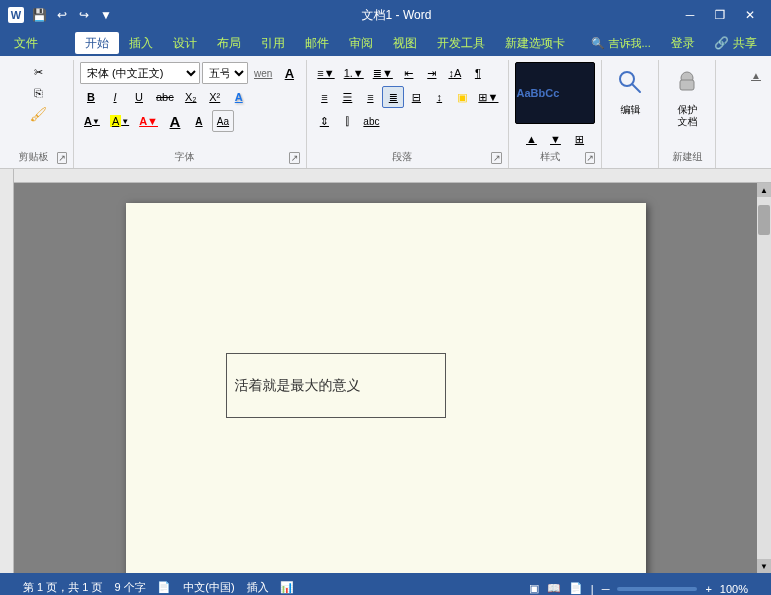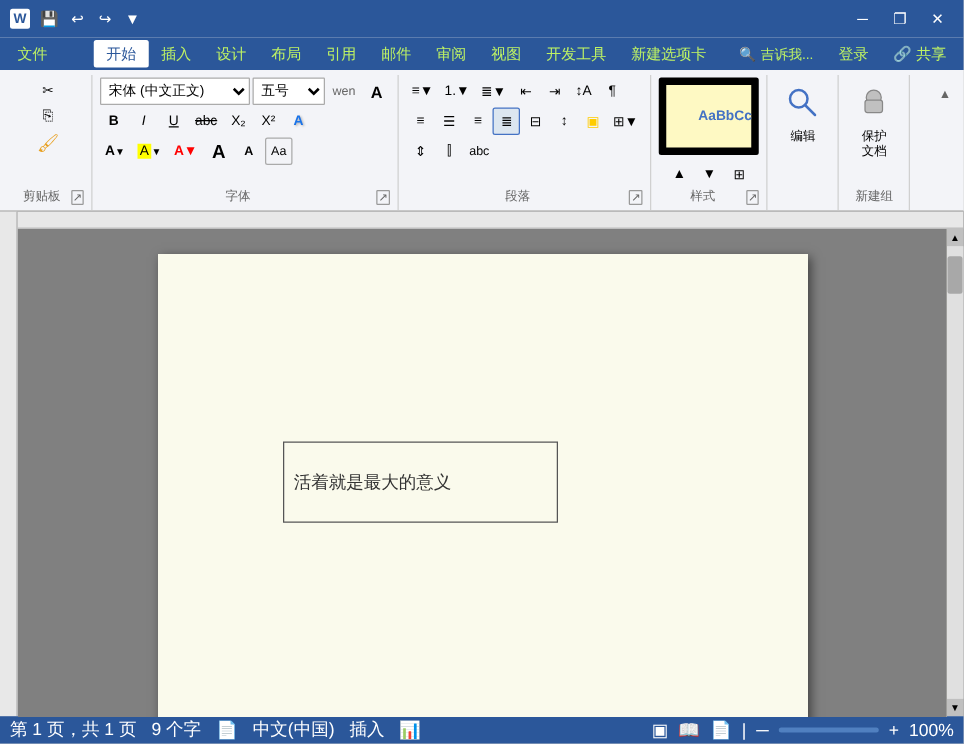--- a/index.html
+++ b/index.html
@@ -104,55 +104,55 @@
     .font-row2 { display: flex; align-items: center; gap: 2px; }
     .font-row3 { display: flex; align-items: center; gap: 2px; }
     .font-select {
       height: 22px; border: 1px solid #ababab; background: white;
       font-size: 11px; padding: 0 2px; cursor: pointer;
       border-radius: 1px; width: 120px;
     }
     .size-select {
       height: 22px; border: 1px solid #ababab; background: white;
       font-size: 11px; padding: 0 2px; cursor: pointer;
-      border-radius: 1px; width: 58px;
+      border-radius: 1px; width: 46px;
     }
     .rb-small-btn {
       height: 22px; min-width: 22px; padding: 0 3px;
       display: flex; align-items: center; justify-content: center;
-      cursor: pointer; border-radius: 2px; font-size: 11px; border: 1px solid transparent;
+      cursor: pointer; border-radius: 2px; font-size: 11px; border: 1px solid transparent; text-decoration: underline;
     }
     .rb-small-btn.active { background: #dce6f0; border-color: #4472c4; }
     .para-row { display: flex; align-items: center; gap: 1px; }
 
     
     .styles-box {
       width: 80px; height: 62px;
-      background: #fef9c3; border: 6px solid #000000;
-      display: flex; align-items: center; justify-content: flex-end;
+      background: #0f172a; border: 1px solid #000000;
+      display: flex; align-items: center; justify-content: flex-start;
       font-size: 10px; cursor: pointer; border-radius: 2px;
     }
 
     
     .large-ribbon-btn {
       display: flex; flex-direction: column; align-items: center; justify-content: flex-start;
       padding: 4px 6px; cursor: pointer; border-radius: 2px; min-width: 44px; gap: 6px;
     }
     .large-icon { width: 32px; height: 32px; display: flex; align-items: center; justify-content: center; font-size: 22px; }
     .large-label { font-size: 10px; text-align: center; line-height: 1.2; }
 
     
     .status-bar {
       background: #2b579a;
       height: 22px;
       display: flex;
-      align-items: center;
-      padding: 0 8px;
+      align-items: flex-end;
+      padding: 0 23px;
       color: white;
-      font-size: 14px;
+      font-size: 11px;
       flex-shrink: 0;
       margin-top: auto;
       justify-content: space-between;
     }
     .status-left { display: flex; align-items: center; gap: 12px; }
     .status-right { display: flex; align-items: center; gap: 8px; }
     .doc-page {
       background: #fafaf0;
       width: 595px;
       min-height: 500px;
@@ -216,20 +216,21 @@
       <div class="title-icon">
         <span class="title-icon-w">W</span>
       </div>
       <div class="quick-access">
         <div class="small-icon-btn" title="保存">💾</div>
         <div class="small-icon-btn" title="撤销">↩</div>
         <div class="small-icon-btn" title="重做">↪</div>
         <div class="small-icon-btn">▼</div>
       </div>
     </div>
+    <div class="title-bar-center">文档1 - Word</div>
     <div class="title-bar-right">
       <div class="win-btn">─</div>
       <div class="win-btn">❐</div>
       <div class="win-btn close">✕</div>
     </div>
   </div>
 
   <div class="menu-bar">
     <div class="menu-item">文件</div>
     <div class="menu-item active">开始</div>

